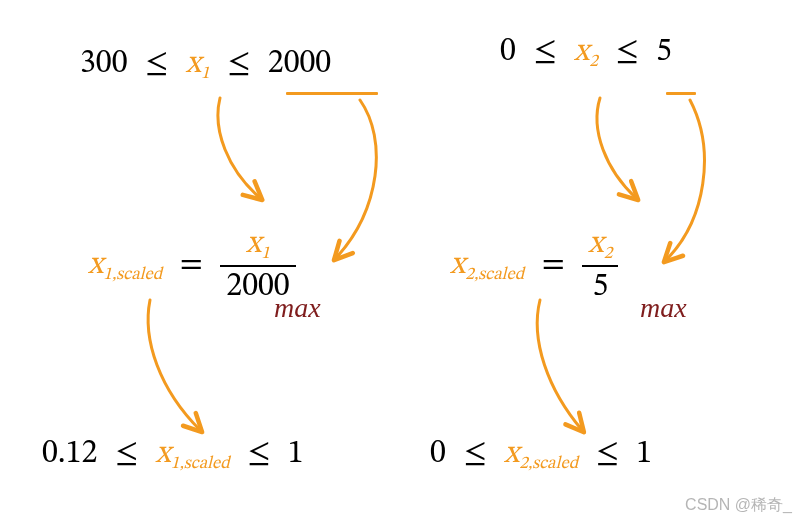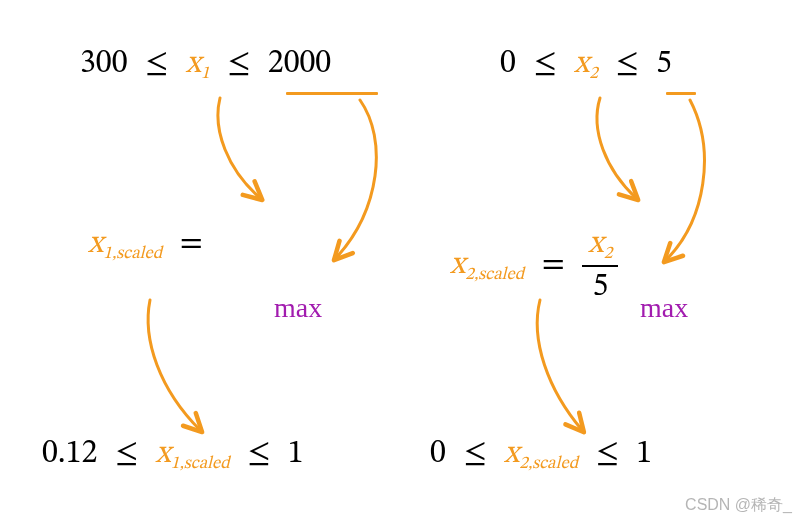--- a/index.html
+++ b/index.html
@@ -34,22 +34,23 @@
     display: inline-block;
     text-align: center;
     vertical-align: middle;
     font-style: italic;
   }
   .frac .num { display: block; padding: 0 6px 2px 6px; }
   .frac .den { display: block; border-top: 2.5px solid #000; padding: 4px 6px 0 6px; font-style: normal; }
   .handwrite {
     position: absolute;
     font-family: "Comic Sans MS", "Segoe Script", cursive;
-    color: #a21caf;
+    color: #7f1d1d;
     font-size: 28px;
+    font-style: italic;
   }
   .underline-hand {
     position: absolute;
     border-bottom: 3px solid #f39a1f;
     border-radius: 1px;
   }
   svg.arrows {
     position: absolute;
     inset: 0;
     width: 802px;
@@ -76,32 +77,38 @@
     <span class="up black" style="padding:0 10px;">≤</span>
     <span class="var-orange"><span>x</span><span class="sub">1</span></span>
     <span class="up black" style="padding:0 10px;">≤</span>
     <span class="up black">2000</span>
   </div>
   <div class="underline-hand" style="left:286px; top:92px; width:92px;"></div>
 
   <div class="expr" style="left:76px; top:228px;margin-left:12px;">
     <span class="var-orange"><span>x</span><span class="sub">1,scaled</span></span>
     <span class="up black" style="padding:0 10px;">=</span>
+    <span class="frac black">
+      <span class="num">
+        <span class="var-orange"><span>x</span><span class="sub">1</span></span>
+      </span>
+      <span class="den">2000</span>
+    </span>
   </div>
   <div class="handwrite" style="left:274px; top:292px;">max</div>
 
   <div class="expr" style="left:42px; top:438px;">
     <span class="up black">0.12</span>
     <span class="up black" style="padding:0 10px;">≤</span>
     <span class="var-orange"><span>x</span><span class="sub">1,scaled</span></span>
     <span class="up black" style="padding:0 10px;">≤</span>
     <span class="up black">1</span>
   </div>
 
-  <div class="expr" style="left:500px; top:48px;">
+  <div class="expr" style="left:500px; top:36px;">
     <span class="up black">0</span>
     <span class="up black" style="padding:0 10px;">≤</span>
     <span class="var-orange"><span>x</span><span class="sub">2</span></span>
     <span class="up black" style="padding:0 10px;">≤</span>
     <span class="up black">5</span>
   </div>
   <div class="underline-hand" style="left:666px; top:92px; width:30px;"></div>
 
   <div class="expr" style="left:450px; top:228px;">
     <span class="var-orange"><span>x</span><span class="sub">2,scaled</span></span>

